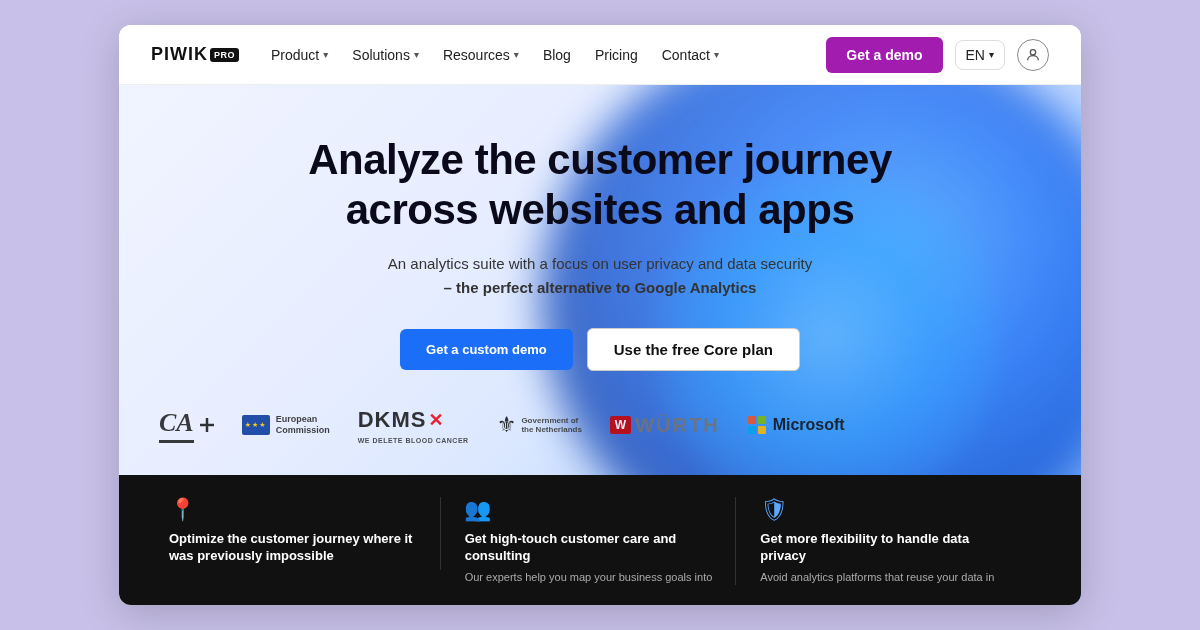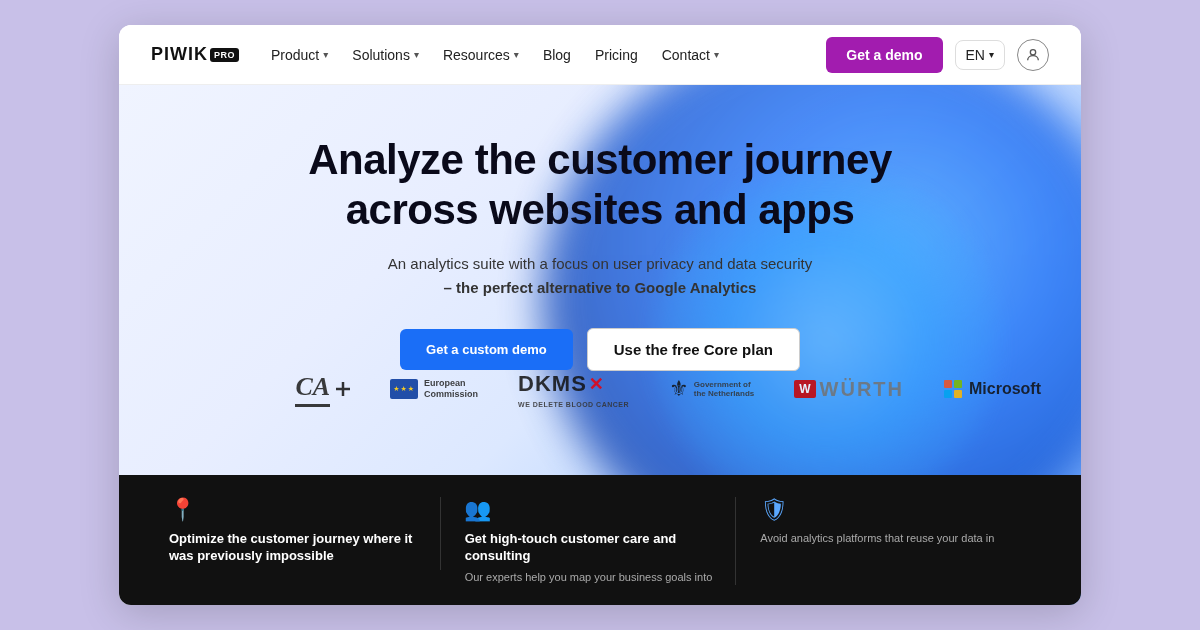--- a/index.html
+++ b/index.html
@@ -232,22 +232,23 @@
       font-weight: 600;
       cursor: pointer;
     }
 
     
     .logos-bar {
       position: relative;
       z-index: 2;
       display: flex;
       align-items: center;
-      justify-content: flex-end;
-      gap: 40px;
+      justify-content: flex-start;
+      gap: 28px;
+      margin-top: 36px;
       padding: 0 40px;
     }
 
     .logo-item {
       display: flex;
       align-items: center;
       gap: 6px;
       color: #111;
       font-size: 13px;
       opacity: 0.85;
@@ -493,18 +494,19 @@
         <div class="feature-icon">📍</div>
         <div class="feature-title">Optimize the customer journey where it was previously impossible</div>
       </div>
       <div class="feature-item">
         <div class="feature-icon">👥</div>
         <div class="feature-title">Get high-touch customer care and consulting</div>
         <div class="feature-desc">Our experts help you map your business goals into</div>
       </div>
       <div class="feature-item">
         <div class="feature-icon">🛡</div>
+        <div class="feature-title">Get more flexibility to handle data privacy</div>
         <div class="feature-desc">Avoid analytics platforms that reuse your data in</div>
       </div>
     </div>
 
   </div>
 </div>
 
 </body></html>

